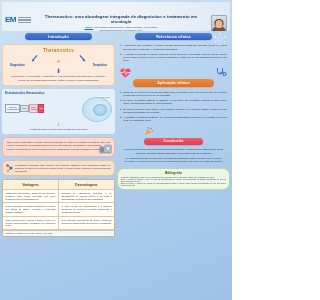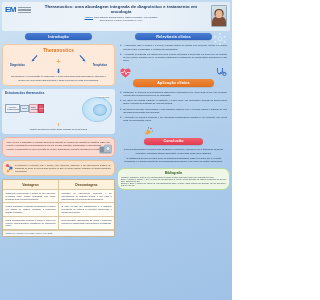--- a/index.html
+++ b/index.html
@@ -17,21 +17,21 @@
   }
 
   
   .header {
     position: relative;
     height: 29px;
     background: linear-gradient(90deg, #e9f1f8 0%, #eef4fa 55%, #dfeaf5 100%);
     border-radius: 2px;
     display: flex;
     align-items: flex-start;
-    padding: 2px 3px 0 3px;
+    padding: 12px 3px 0 3px;
     overflow: hidden;
   }
   .logo-block { display: flex; align-items: center; gap: 2px; padding-top: 2px; flex: 0 0 auto; }
   .logo-em {
     font-size: 8px; font-weight: bold; color: #1b63b5;
     letter-spacing: -0.5px; line-height: 1;
   }
   .logo-sub { display: flex; flex-direction: column; gap: 0.5px; }
   .logo-sub span {
     display: block; height: 1.2px; width: 13px;

